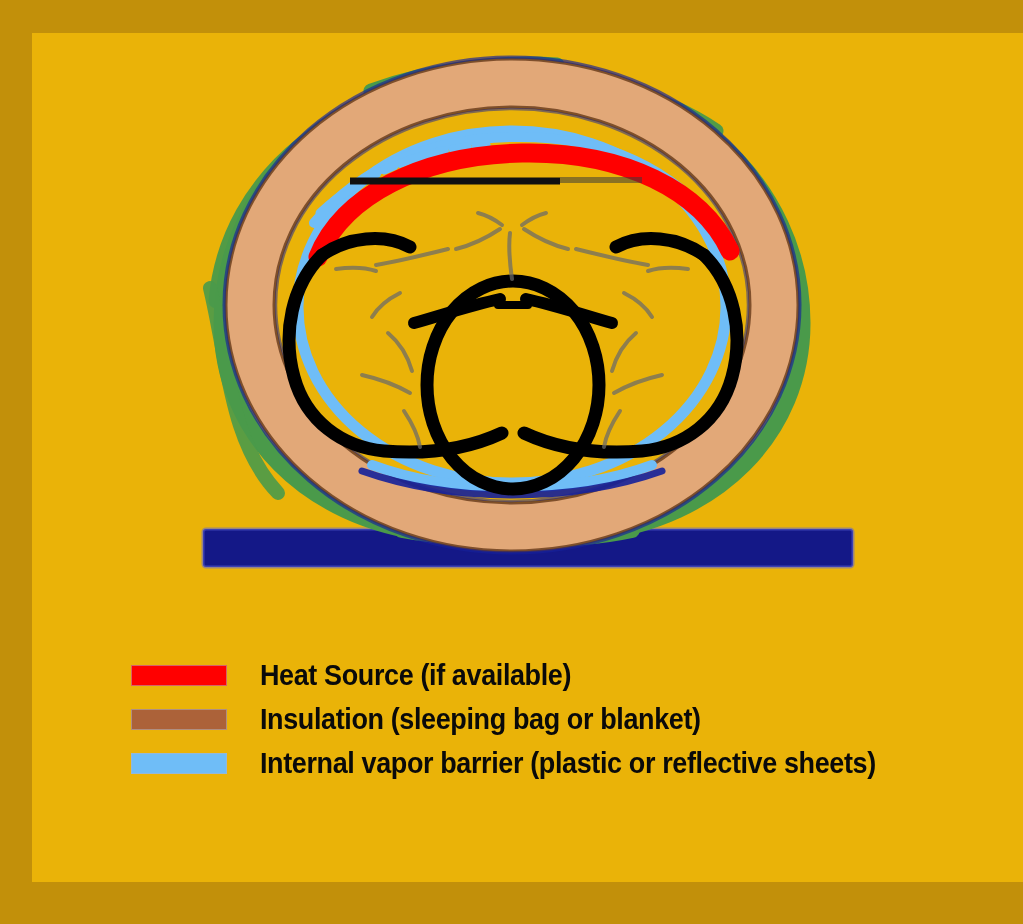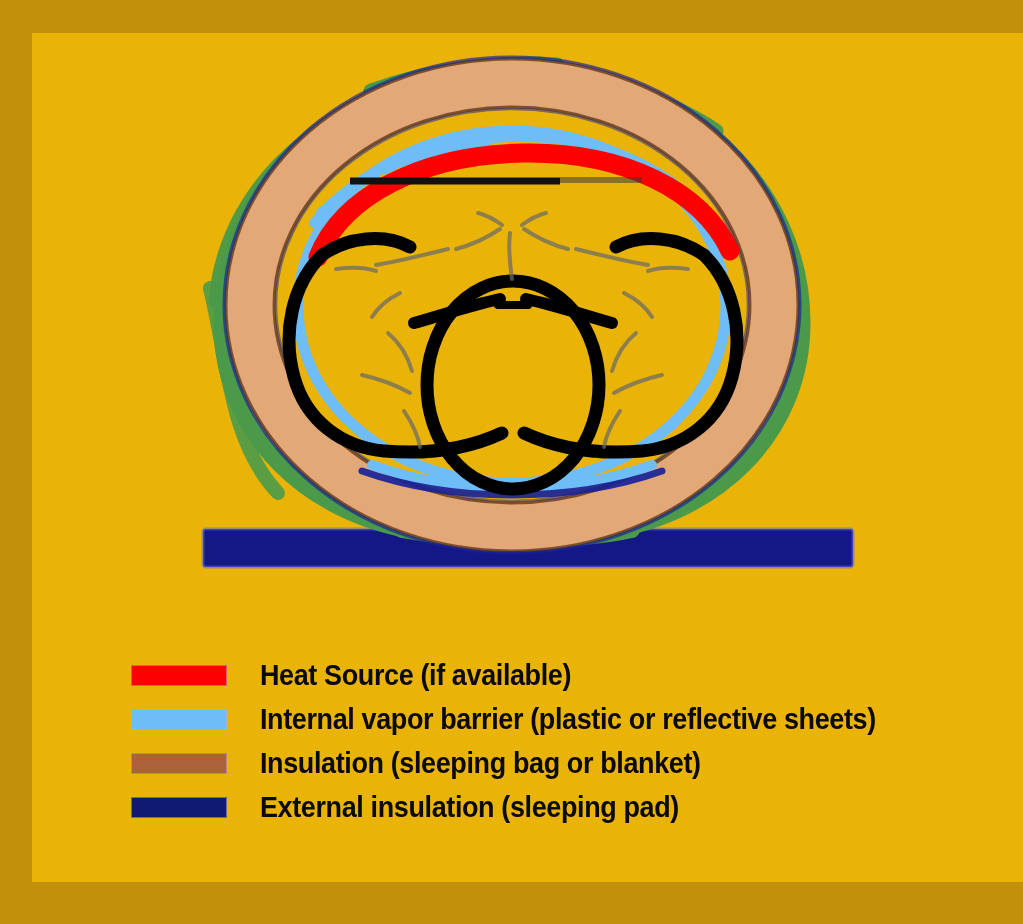--- a/index.html
+++ b/index.html
@@ -167,27 +167,23 @@
         </g>
       </svg>
     </div>
 
     <div id="legend">
       <div class="legend-row">
         <span class="legend-swatch" style="background:#FF0000"></span>
         <span class="legend-label">Heat Source (if available)</span>
       </div>
       <div class="legend-row">
-        <span class="legend-swatch" style="background:#6FBDF7"></span>
-        <span class="legend-label">Internal vapor barrier (plastic or reflective sheets)</span>
-      </div>
-      <div class="legend-row">
         <span class="legend-swatch" style="background:#AC6239"></span>
         <span class="legend-label">Insulation (sleeping bag or blanket)</span>
       </div>
       <div class="legend-row">
-        <span class="legend-swatch" style="background:#111A73"></span>
-        <span class="legend-label">External insulation (sleeping pad)</span>
+        <span class="legend-swatch" style="background:#6FBDF7"></span>
+        <span class="legend-label">Internal vapor barrier (plastic or reflective sheets)</span>
       </div>
     </div>
 
   </div>
 </div>
 
 </body></html>

